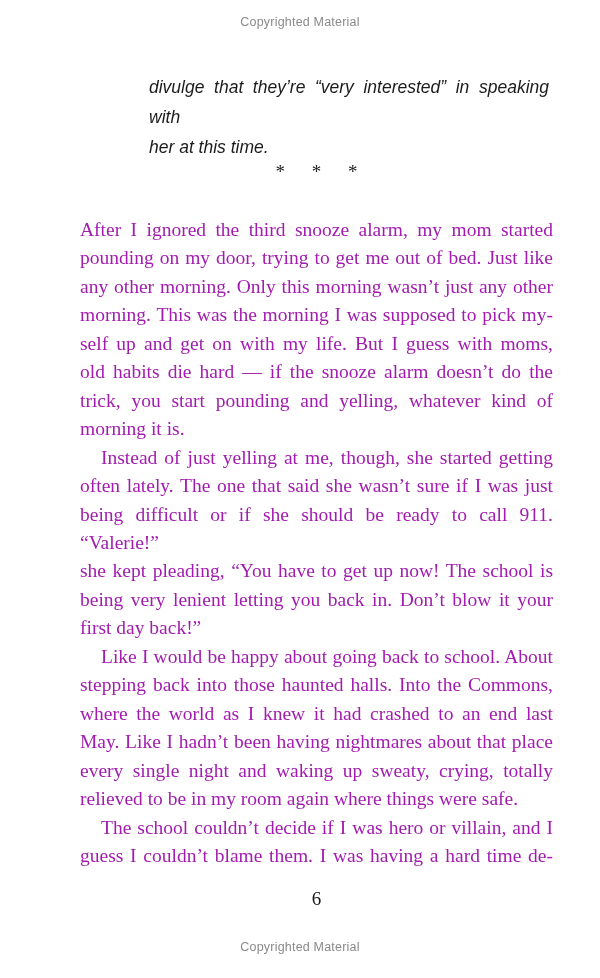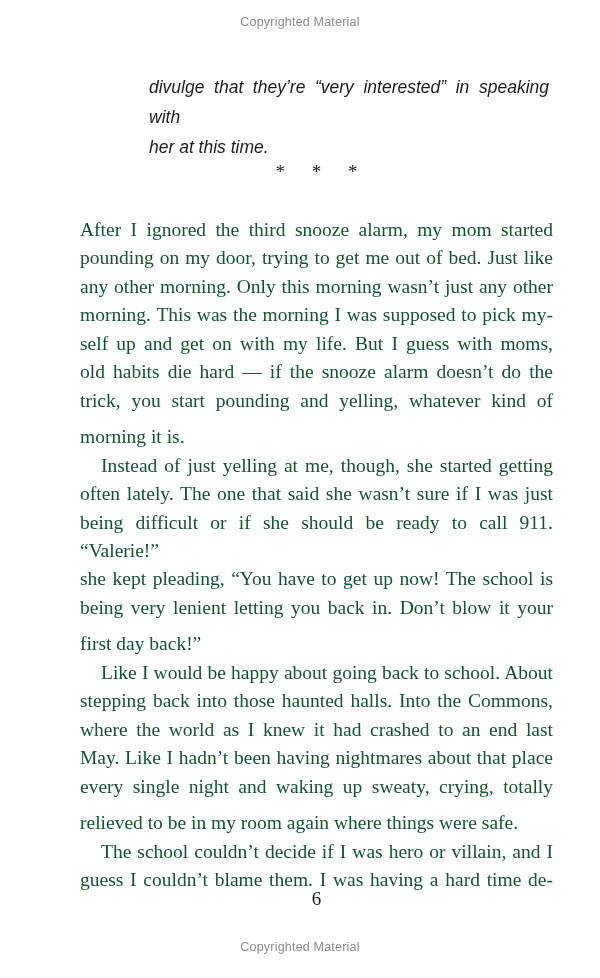--- a/index.html
+++ b/index.html
@@ -59,30 +59,29 @@
     text-indent: 11px; 
     color: #222;
   }
   .body-text {
     position: absolute;
     left: 80px;
     top: 216px;
     width: 473px;
     font-size: 19.5px;
     line-height: 28.45px;
-    color: #14532d;
+    color: #a21caf;
   }
   .body-line {
     text-align: justify;
     text-align-last: justify;
     white-space: normal;
   }
   .body-line.no-stretch {
     text-align-last: left;
-    margin-top: 8px;
   }
   .body-line.indent {
     text-indent: 21px;
   }
   .page-number {
     position: absolute;
     left: 80px;
     top: 888px;
     width: 473px;
     text-align: center;

